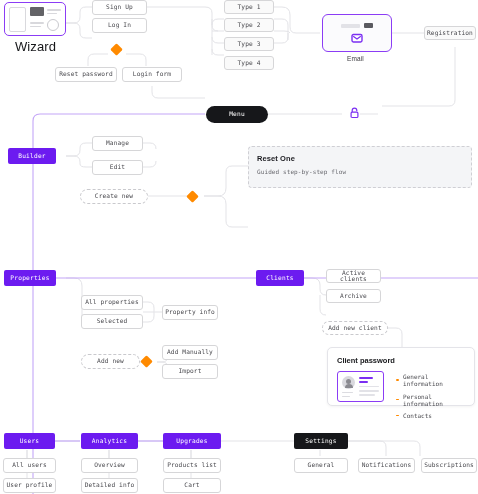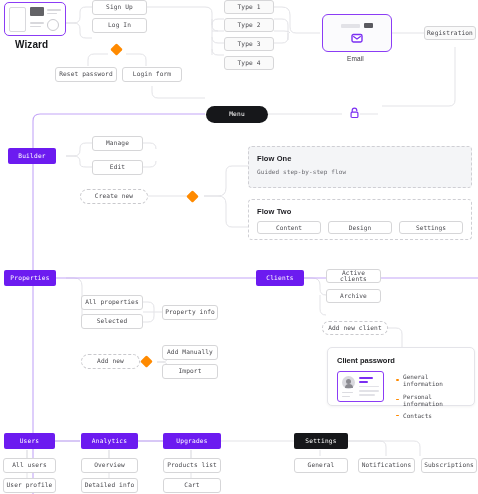--- a/index.html
+++ b/index.html
@@ -56,21 +56,21 @@
   }
   .wz-left{width:15px;height:23px;border:1px solid #d9d9dd;border-radius:2px;background:#fff;}
   .wz-right{flex:1;display:flex;flex-direction:column;gap:2.5px;}
   .wz-row{display:flex;gap:3px;align-items:center;}
   .wz-sq{width:14px;height:9px;background:#636367;border-radius:1px;}
   .wz-lines{display:flex;flex-direction:column;gap:2px;flex:1;}
   .wz-ln{height:1.6px;background:#d8d8dc;border-radius:1px;}
   .wz-circ{width:10px;height:10px;border:1.2px solid #c9c9ce;border-radius:50%;}
   .caption{
     position:absolute;font-family:"Liberation Sans",sans-serif;
-    font-size:10px;font-weight:700;color:#16171a;letter-spacing:.1px;
+    font-size:13px;font-weight:400;color:#16171a;letter-spacing:.1px;
   }
   .caption.sm{font-size:6.5px;font-weight:400;color:#3b3b40;}
 
   
   .card-email{
     position:absolute;box-sizing:border-box;
     border:1.4px solid #8B3CF5;border-radius:6px;background:#fbfbfd;
     display:flex;flex-direction:column;align-items:center;justify-content:center;gap:5px;
   }
   .em-bars{display:flex;gap:4px;align-items:center;}
@@ -272,32 +272,24 @@
     <rect x="2.1" y="5.1" width="6.8" height="5.4" rx="1.1" fill="#fff" stroke="#7B2FF2" stroke-width="1.2"></rect>
   </svg>
 
   <div class="badge" style="left:8px;top:148px;width:48px;height:16px;">Builder</div>
   <div class="node white" style="left:92px;top:136px;width:51px;height:15px;">Manage</div>
   <div class="node white" style="left:92px;top:160px;width:51px;height:15px;">Edit</div>
   <div class="node dashed" style="left:80px;top:189px;width:68px;height:15px;">Create new</div>
   <div class="diamond" style="left:188px;top:192px;"></div>
 
   <div class="flow-panel grey" style="left:248px;top:146px;width:224px;height:42px;">
-    <div class="flow-title">Flow One</div>
+    <div class="flow-title">Reset One</div>
     <div class="flow-sub">Guided step-by-step flow</div>
   </div>
 
-  <div class="flow-panel white" style="left:248px;top:199px;width:224px;height:41px;">
-    <div class="flow-title">Flow Two</div>
-    <div class="flow-btns">
-      <div class="flow-btn">Content</div>
-      <div class="flow-btn">Design</div>
-      <div class="flow-btn">Settings</div>
-    </div>
-  </div>
 
   <div class="badge" style="left:4px;top:270px;width:52px;height:16px;">Properties</div>
   <div class="node white" style="left:81px;top:295px;width:62px;height:15px;">All properties</div>
   <div class="node white" style="left:81px;top:314px;width:62px;height:15px;">Selected</div>
   <div class="node white" style="left:162px;top:305px;width:56px;height:15px;">Property info</div>
   <div class="node dashed" style="left:81px;top:354px;width:59px;height:15px;">Add new</div>
   <div class="diamond" style="left:142px;top:357px;"></div>
   <div class="node white" style="left:162px;top:345px;width:56px;height:15px;">Add Manually</div>
   <div class="node white" style="left:162px;top:364px;width:56px;height:15px;">Import</div>
 

